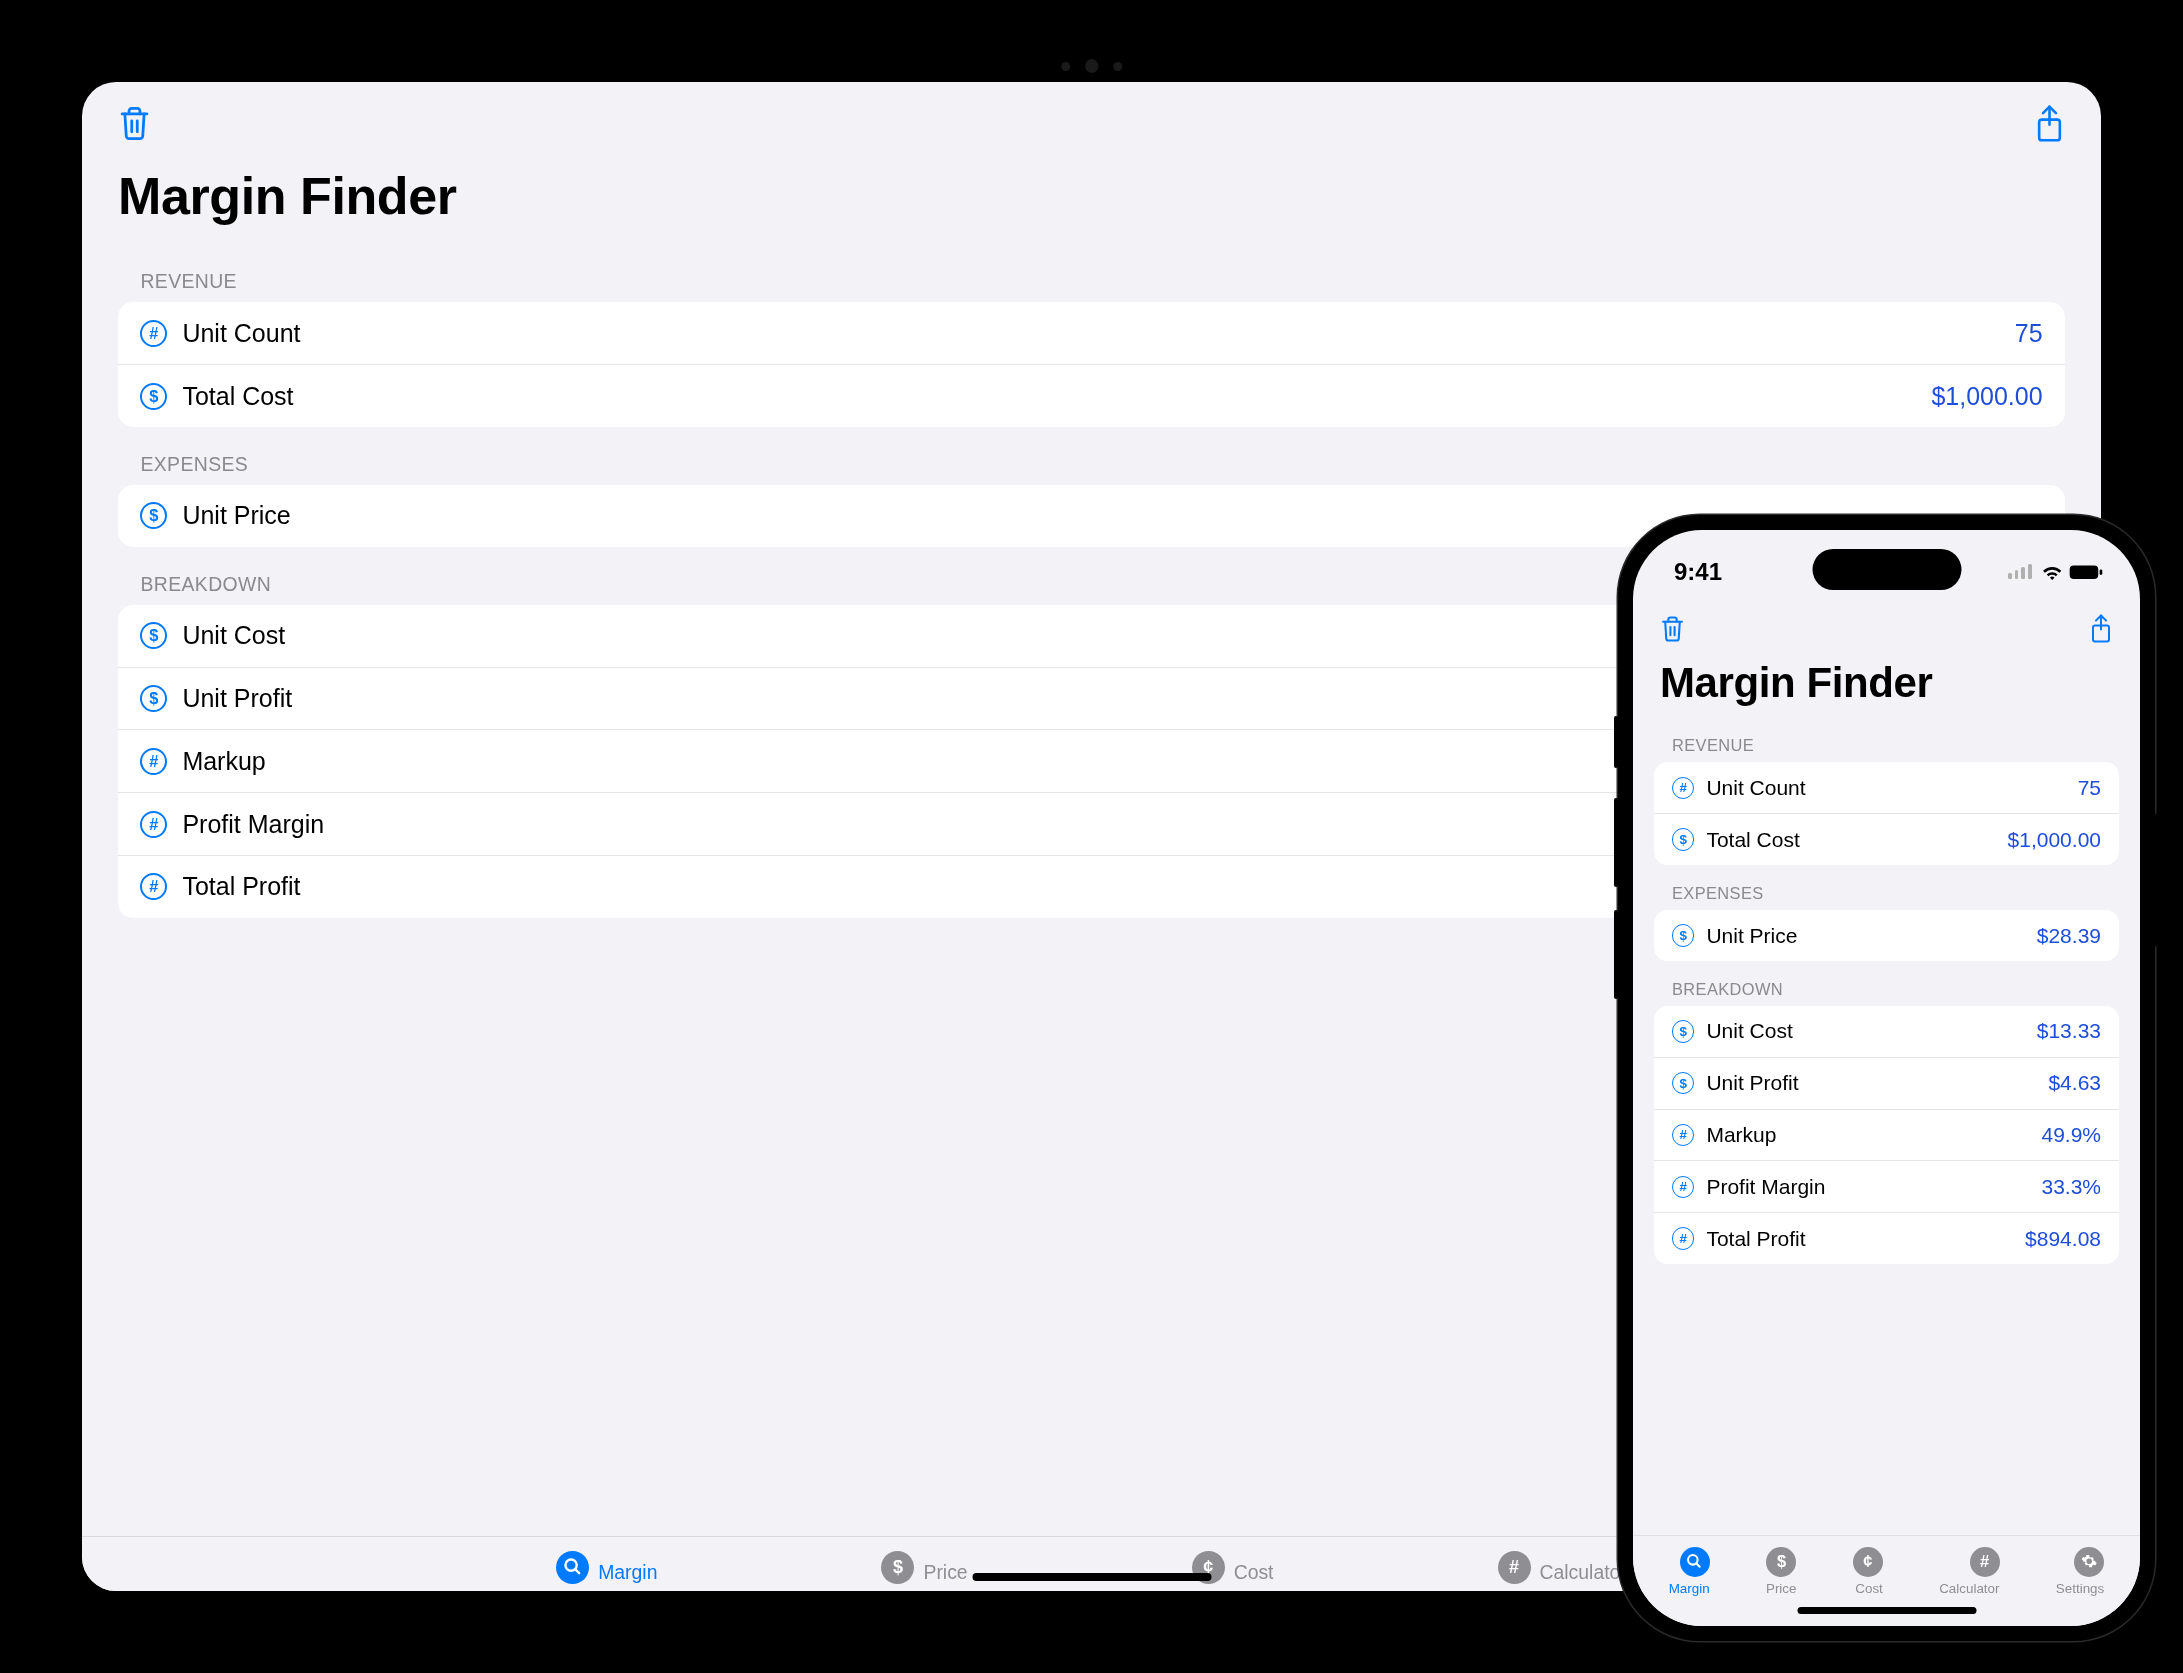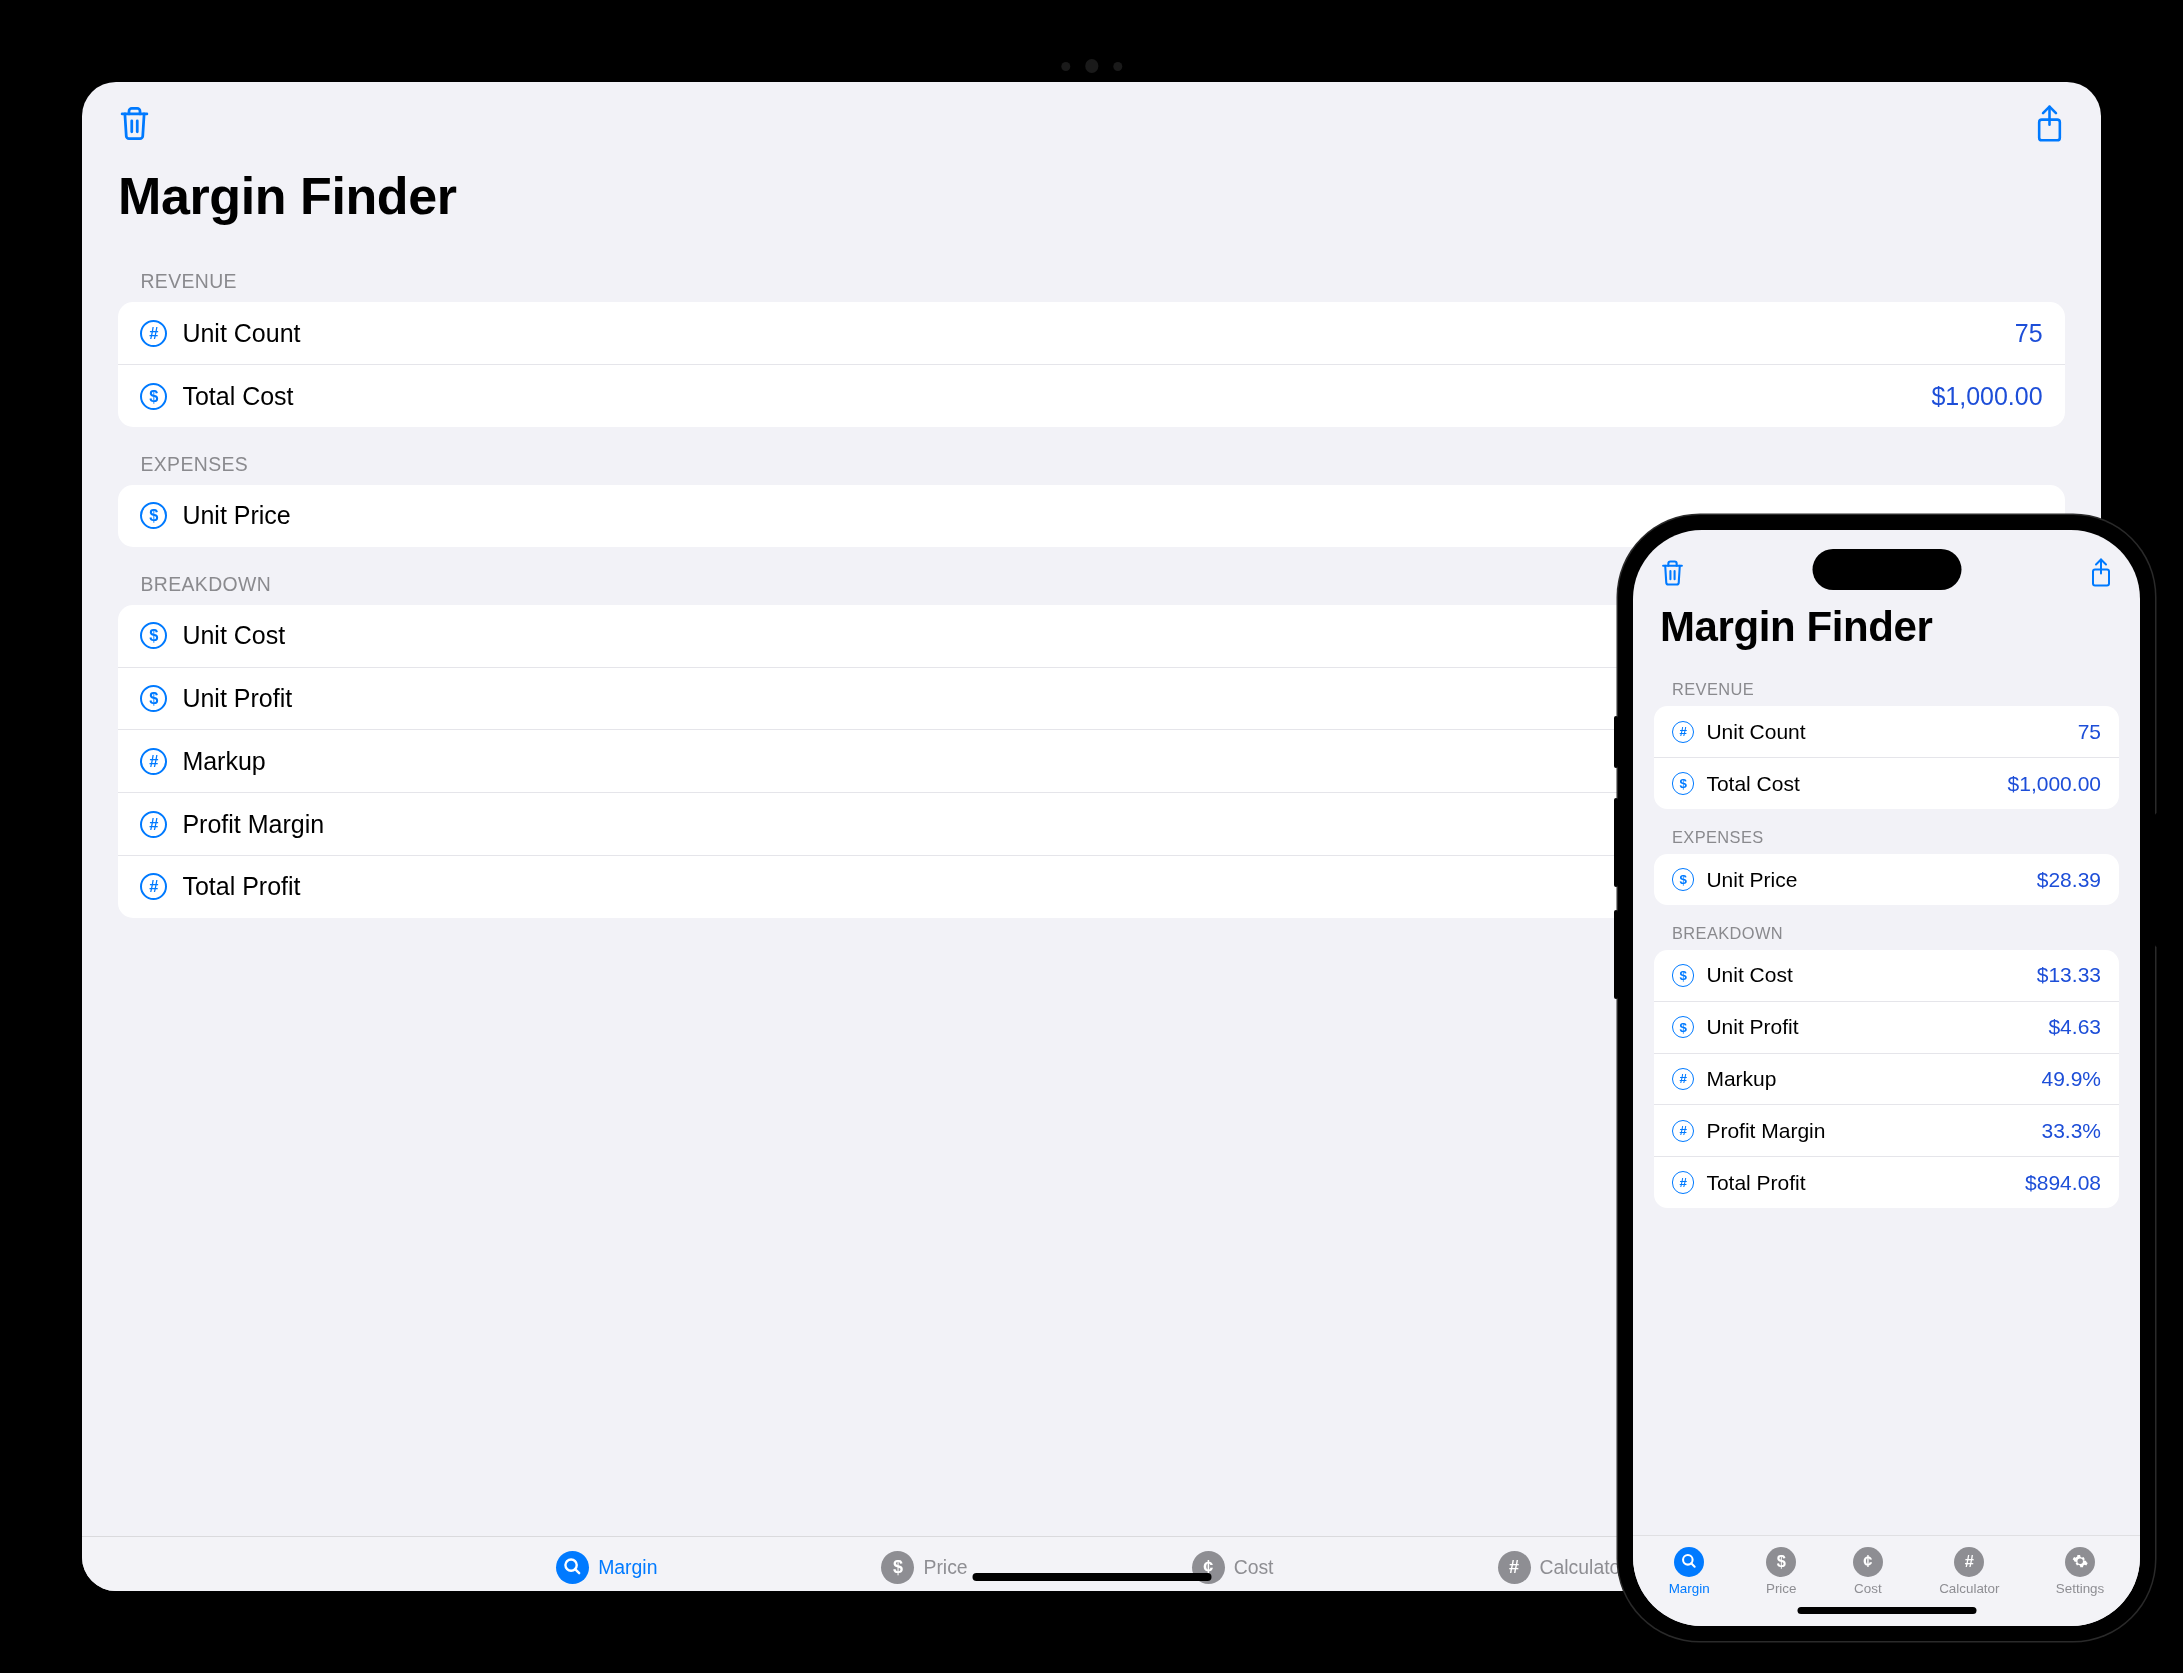--- a/index.html
+++ b/index.html
@@ -138,21 +138,21 @@
   .ipad-tabbar {
     display: flex;
     justify-content: center;
     gap: 224px;
     padding: 13.4px 0 7.5px 0;
     background: rgba(242,242,247,0.94);
     border-top: 0.7px solid rgba(0,0,0,0.1);
   }
   .tab {
     display: flex;
-    align-items: center;
+    align-items: flex-end;
     gap: 9px;
     color: #8e8e93;
     font-size: 19.4px;
     font-weight: 500;
     cursor: pointer;
   }
   .tab.active { color: #007aff; }
   .tab-icon {
     width: 33px;
     height: 33px;
@@ -419,20 +419,42 @@
 
 <div class="iphone-frame">
   <div class="side-btn" style="left:-4.5px;top:201px;width:4.5px;height:52px"></div>
   <div class="side-btn" style="left:-4.5px;top:283px;width:4.5px;height:89px"></div>
   <div class="side-btn" style="left:-4.5px;top:395px;width:4.5px;height:89px"></div>
   <div class="side-btn" style="right:-4.5px;top:298px;width:4.5px;height:134px"></div>
 
   <div class="iphone-screen">
     <div class="iphone-island"></div>
 
+    <div class="iphone-status">
+      <span>9:41</span>
+      <div class="right">
+        <span class="sig-dots">
+            <span class="sd"></span>
+            <span class="sd"></span>
+            <span class="sd"></span>
+            <span class="sd"></span>
+          </span>
+        <span class="wifi-icon">
+          <svg width="22.4" height="16.4" viewBox="0 0 24 18">
+              <path fill="#000" d="M12 17.5l-2.5-2.5a3.5 3.5 0 015 0L12 17.5zm-6-6a8.5 8.5 0 0112 0l-2 2a5.7 5.7 0 00-8 0l-2-2zm-4-4a14 14 0 0120 0l-2 2a11.3 11.3 0 00-16 0l-2-2z"></path>
+            </svg>
+        </span>
+        <span class="battery-icon">
+          <svg width="34" height="16.4" viewBox="0 0 50 24">
+              <rect x="1" y="2" width="42" height="20" rx="6" fill="#000"></rect>
+              <rect x="45" y="8" width="4" height="8" rx="2" fill="#000"></rect>
+            </svg>
+        </span>
+      </div>
+    </div>
 
     <div class="iphone-toolbar">
       <span class="icon-btn">
         <svg width="25" height="30" viewBox="0 0 24 26" fill="none" stroke="#007aff" stroke-width="2" stroke-linecap="round" stroke-linejoin="round">
             <path d="M3 6h18"></path>
             <path d="M8 6V4a2 2 0 012-2h4a2 2 0 012 2v2"></path>
             <path d="M19 6l-1 16a2 2 0 01-2 2H8a2 2 0 01-2-2L5 6"></path>
             <line x1="10" y1="11" x2="10" y2="19"></line>
             <line x1="14" y1="11" x2="14" y2="19"></line>
           </svg>

